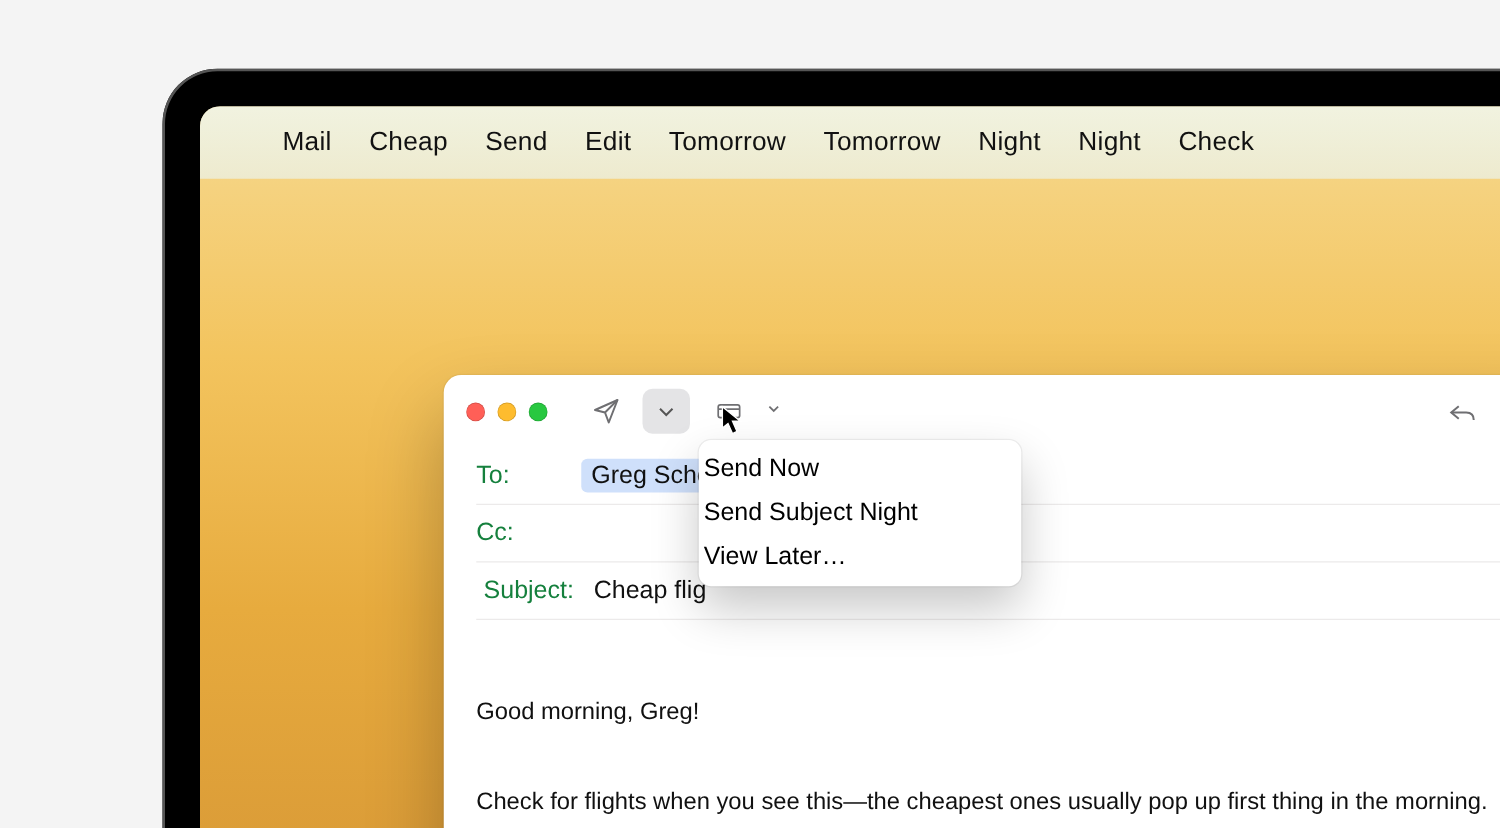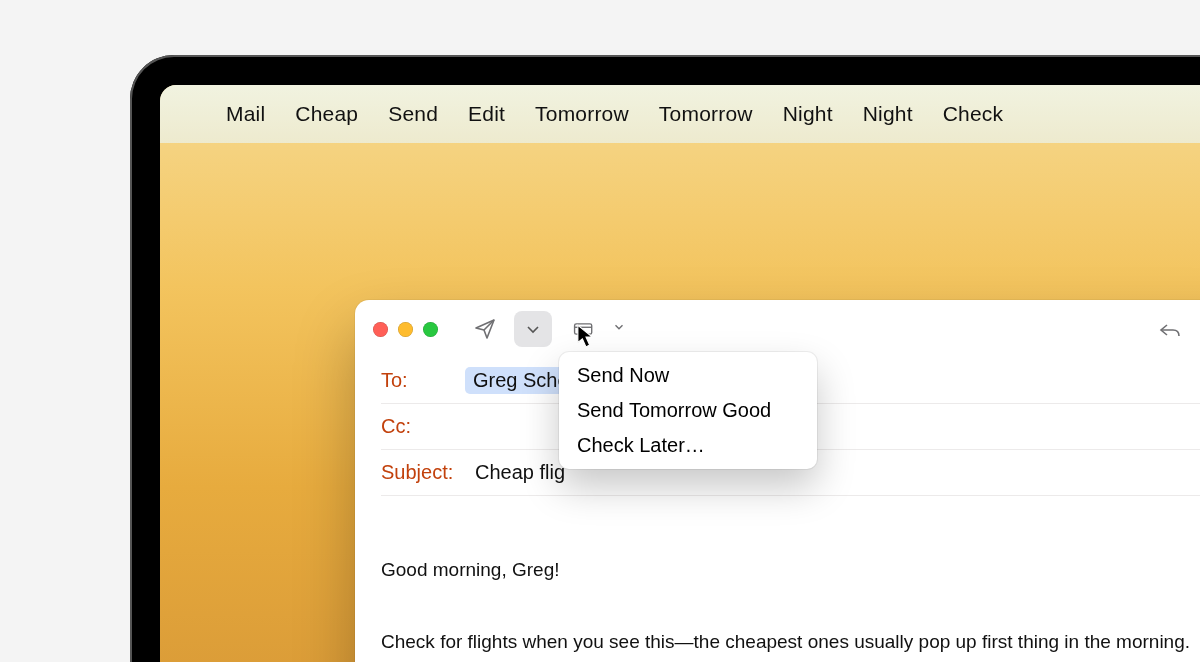--- a/index.html
+++ b/index.html
@@ -94,22 +94,22 @@
   }
 
   
   .fields { padding: 0 26px; font-size: 20px; }
   .row {
     display: flex; align-items: center;
     height: 46px;
     border-bottom: 1px solid #eceaea;
     gap: 10px;
   }
-  .row .label { color:#c2410c; min-width: 74px; }
-  .row.subject .label { min-width: 84px; }
+  .row .label { color:#15803d; min-width: 74px; }
+  .row.subject .label { min-width: 84px; text-align: center; }
   .recipient-chip {
     background:#cfe0fb;
     border-radius: 5px;
     padding: 2px 8px;
     color:#111;
   }
   .row .value { color:#111; }
 
   .body {
     padding: 20px 26px;
@@ -125,21 +125,21 @@
     left: 204px; top: 52px;
     width: 258px;
     background:#fff;
     border-radius: 10px;
     box-shadow: 0 18px 38px rgba(0,0,0,0.22), 0 0 0 1px rgba(0,0,0,0.06);
     padding: 6px 0;
     font-size: 20px;
     z-index: 10;
   }
   .dropdown .dd-item {
-    padding: 6px 18px;
+    padding: 6px 4px;
     cursor: default;
   }
 
   
   .cursor {
     position: absolute;
     left: 222px; top: 24px;
     width: 18px; height: 26px;
     z-index: 20;
     pointer-events: none;
@@ -228,22 +228,22 @@
       </div>
 
       <div class="body">
         <div>Good morning, Greg!</div>
         <div>Check for flights when you see this—the cheapest ones usually pop up first thing in the morning.</div>
         
       </div>
 
       <div class="dropdown">
         <div class="dd-item">Send Now</div>
-        <div class="dd-item">Send Tomorrow Good</div>
-        <div class="dd-item">Check Later…</div>
+        <div class="dd-item">Send Subject Night</div>
+        <div class="dd-item">View Later…</div>
       </div>
 
       <div class="cursor">
         <svg viewBox="0 0 20 28">
           <path d="M1 1 L1 20 L6 16 L10 25 L14 23 L10 14 L17 14 Z" fill="#000" stroke="#fff" stroke-width="1.2"></path>
         </svg>
       </div>
 
     </div>
   </div>

